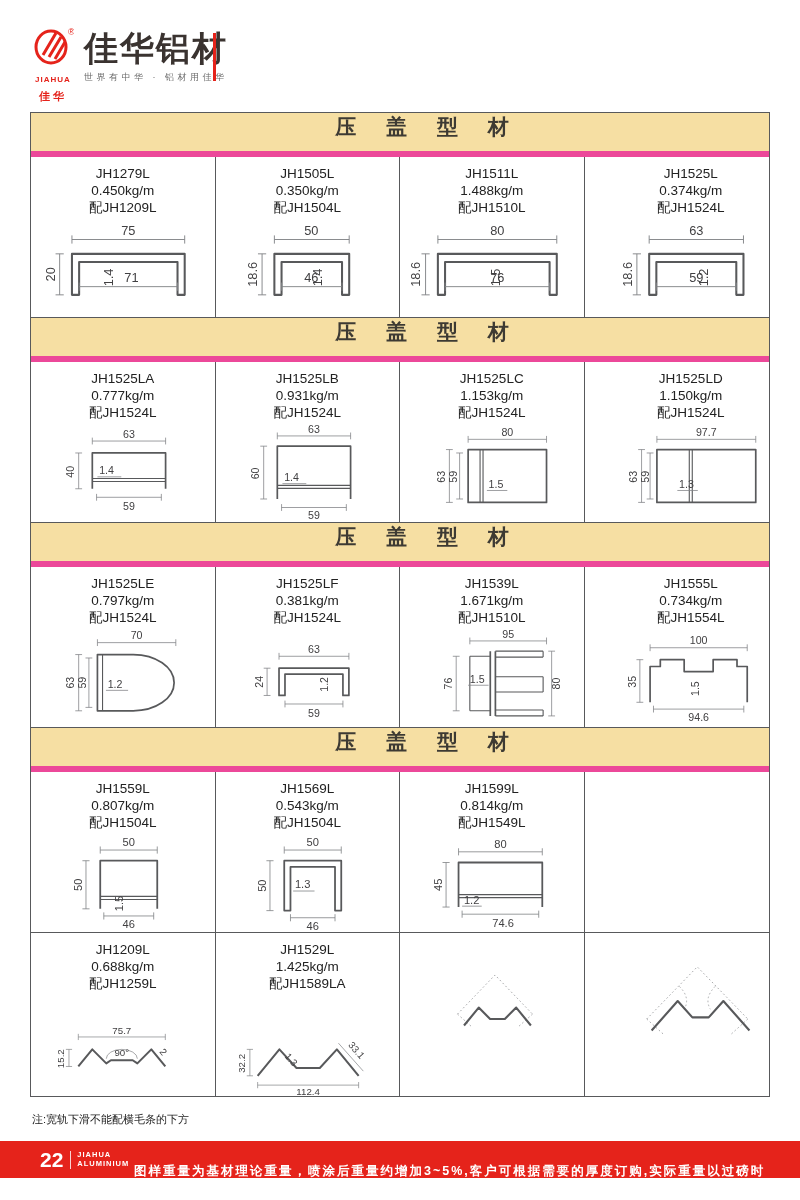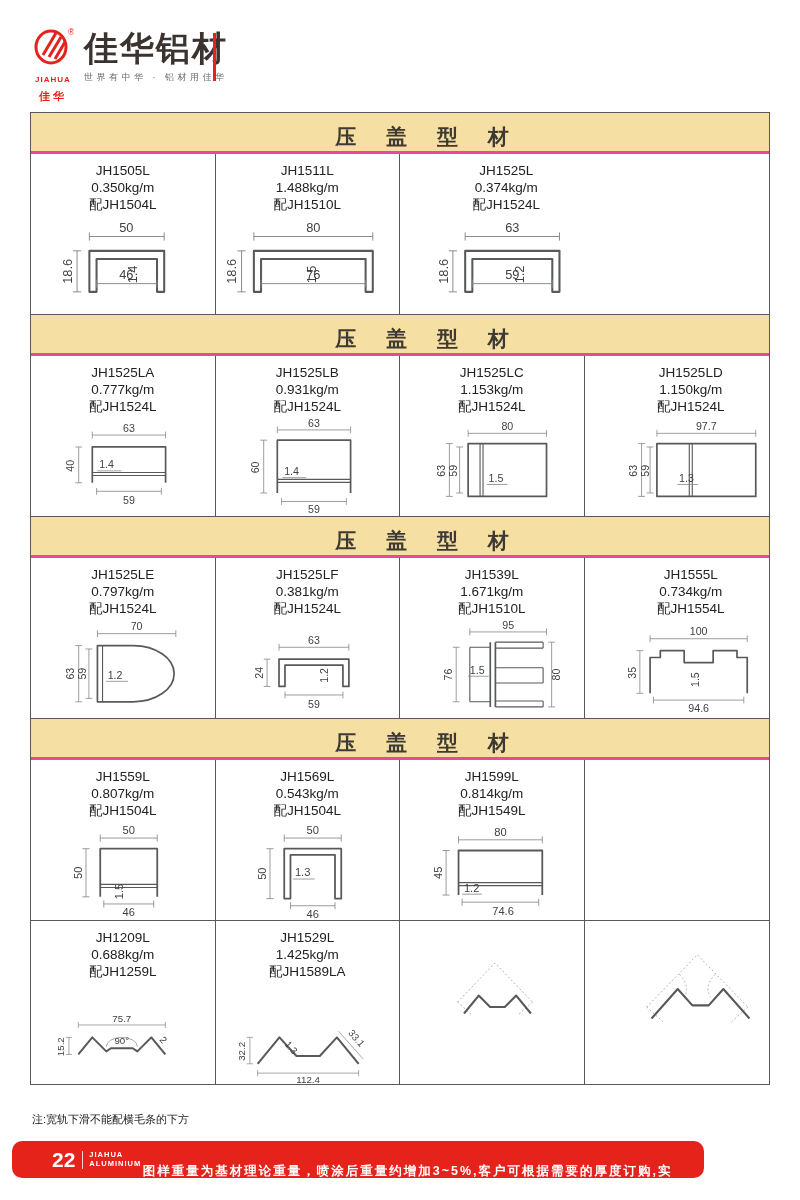--- a/index.html
+++ b/index.html
@@ -15,21 +15,21 @@
   #brand{position:absolute;left:84px;top:30px;}
   #brand .big{font-size:34px;font-weight:bold;color:#3a3330;letter-spacing:2px;line-height:36px;}
   #brand .tag{font-size:9px;color:#6b6b6b;letter-spacing:3.5px;margin-top:5px;}
   #hdr .vline{position:absolute;left:213px;top:33px;width:3px;height:48px;background:#e5231b;}
   #titleblk{position:absolute;left:226px;top:31px;}
   #titleblk .t1{font-size:25px;font-weight:bold;color:#2e2a28;letter-spacing:0.5px;line-height:28px;}
   #titleblk .t2{font-size:12.5px;font-weight:bold;color:#4a4a4a;letter-spacing:1px;margin-top:5px;}
 
   
   #tbl{position:absolute;left:30px;top:112px;width:740px;border:1px solid #58595b;box-sizing:border-box;}
-  .sec-h{height:38px;background:#f6dfa3;border-bottom:3px solid #ec4899;display:flex;align-items:flex-end;justify-content:center;padding-left:44px;}
+  .sec-h{height:38px;background:#f6dfa3;border-bottom:6px solid #ec4899;display:flex;align-items:flex-start;justify-content:center;padding-left:44px;}
   .sec-h span{font-size:21px;font-weight:bold;color:#3d3a33;letter-spacing:12px;text-indent:12px;}
   .row{display:grid;grid-template-columns:repeat(4,1fr);border-bottom:1px solid #58595b;}
   .row.last{border-bottom:none;}
   .row{height:160px;}
   .row.r5{height:163px;}
   .cell{border-right:1px solid #58595b;display:flex;flex-direction:column;align-items:center;padding-top:8px;box-sizing:border-box;overflow:hidden;}
   .cell:last-child{border-right:none;margin-left:28px;}
   .code,.wt,.match{font-size:13.5px;line-height:17px;color:#222;text-align:center;}
   svg.drw{display:block;margin-top:3px;}
   .r1 svg.drw{height:82px;}
@@ -40,21 +40,21 @@
   
   .p{fill:none;stroke:#58595b;stroke-width:2;stroke-linejoin:round;}
   .p3{fill:none;stroke:#58595b;stroke-width:2.6;stroke-linejoin:round;}
   .p2{fill:none;stroke:#58595b;stroke-width:1.3;}
   .d{fill:none;stroke:#808285;stroke-width:0.9;}
   .t{font-family:"Liberation Sans","DejaVu Sans",sans-serif;font-size:12.5px;fill:#414042;}
   .dash{fill:none;stroke:#a7a8aa;stroke-width:1.2;stroke-dasharray:2 3;}
 
   
   #note{position:absolute;left:32px;top:1112px;font-size:11px;color:#222;}
-  #foot{position:absolute;left:12px;top:1141px;width:692px;height:37px;background:#e5231b;display:flex;align-items:center;border-radius:10px;}
+  #foot{position:absolute;left:0;top:1141px;width:800px;height:37px;background:#e5231b;display:flex;align-items:center;}
   #foot .pg{color:#fff;font-size:21px;font-weight:bold;margin-left:40px;}
   #foot .fdiv{width:1px;height:18px;background:rgba(255,255,255,.8);margin:0 6px 0 7px;}
   #foot .fb{color:#fff;font-size:7.5px;font-weight:bold;letter-spacing:1px;line-height:8.5px;}
   #foot .ftxt{flex:1;text-align:center;color:#fff;font-size:12.5px;font-weight:bold;letter-spacing:2px;padding-right:30px;margin-top:40px;}
 </style>
 </head>
 <body>
 
 <div id="page">
 
@@ -74,20 +74,35 @@
     </div>
     <div class="vline"></div>
   </div>
 
   <div id="tbl">
 
     <div class="sec-h">
         <span>压 盖 型 材</span>
       </div>
     <div class="row r1">
+      <div class="cell">
+        <div class="code">JH1279L</div>
+        <div class="wt">0.450kg/m</div>
+        <div class="match">配JH1209L</div>
+        <svg class="drw" viewBox="0 0 175 80">
+          <path class="p" d="M38,74 L38,34 L148,34 L148,74 L141,74 L141,42 L45,42 L45,74 Z"></path>
+          <path class="d" d="M38,20 H148 M38,16 V24 M148,16 V24"></path>
+          <path class="d" d="M26,34 V74 M22,34 H30 M22,74 H30"></path>
+          <path class="d" d="M45,66 H141 M45,62 V70 M141,62 V70"></path>
+          <text class="t" text-anchor="middle" x="93" y="16">75</text>
+          <text class="t" text-anchor="middle" transform="translate(21,54) rotate(-90)">20</text>
+          <text class="t" text-anchor="middle" transform="translate(78,57) rotate(-90)">1.4</text>
+          <text class="t" text-anchor="middle" x="96" y="61">71</text>
+        </svg>
+      </div>
       <div class="cell">
         <div class="code">JH1505L</div>
         <div class="wt">0.350kg/m</div>
         <div class="match">配JH1504L</div>
         <svg class="drw" viewBox="0 0 175 80">
           <path class="p" d="M55,74 L55,34 L128,34 L128,74 L121,74 L121,42 L62,42 L62,74 Z"></path>
           <path class="d" d="M55,20 H128 M55,16 V24 M128,16 V24"></path>
           <path class="d" d="M43,34 V74 M39,34 H47 M39,74 H47"></path>
           <path class="d" d="M62,66 H121 M62,62 V70 M121,62 V70"></path>
           <text class="t" text-anchor="middle" x="91" y="16">50</text>

